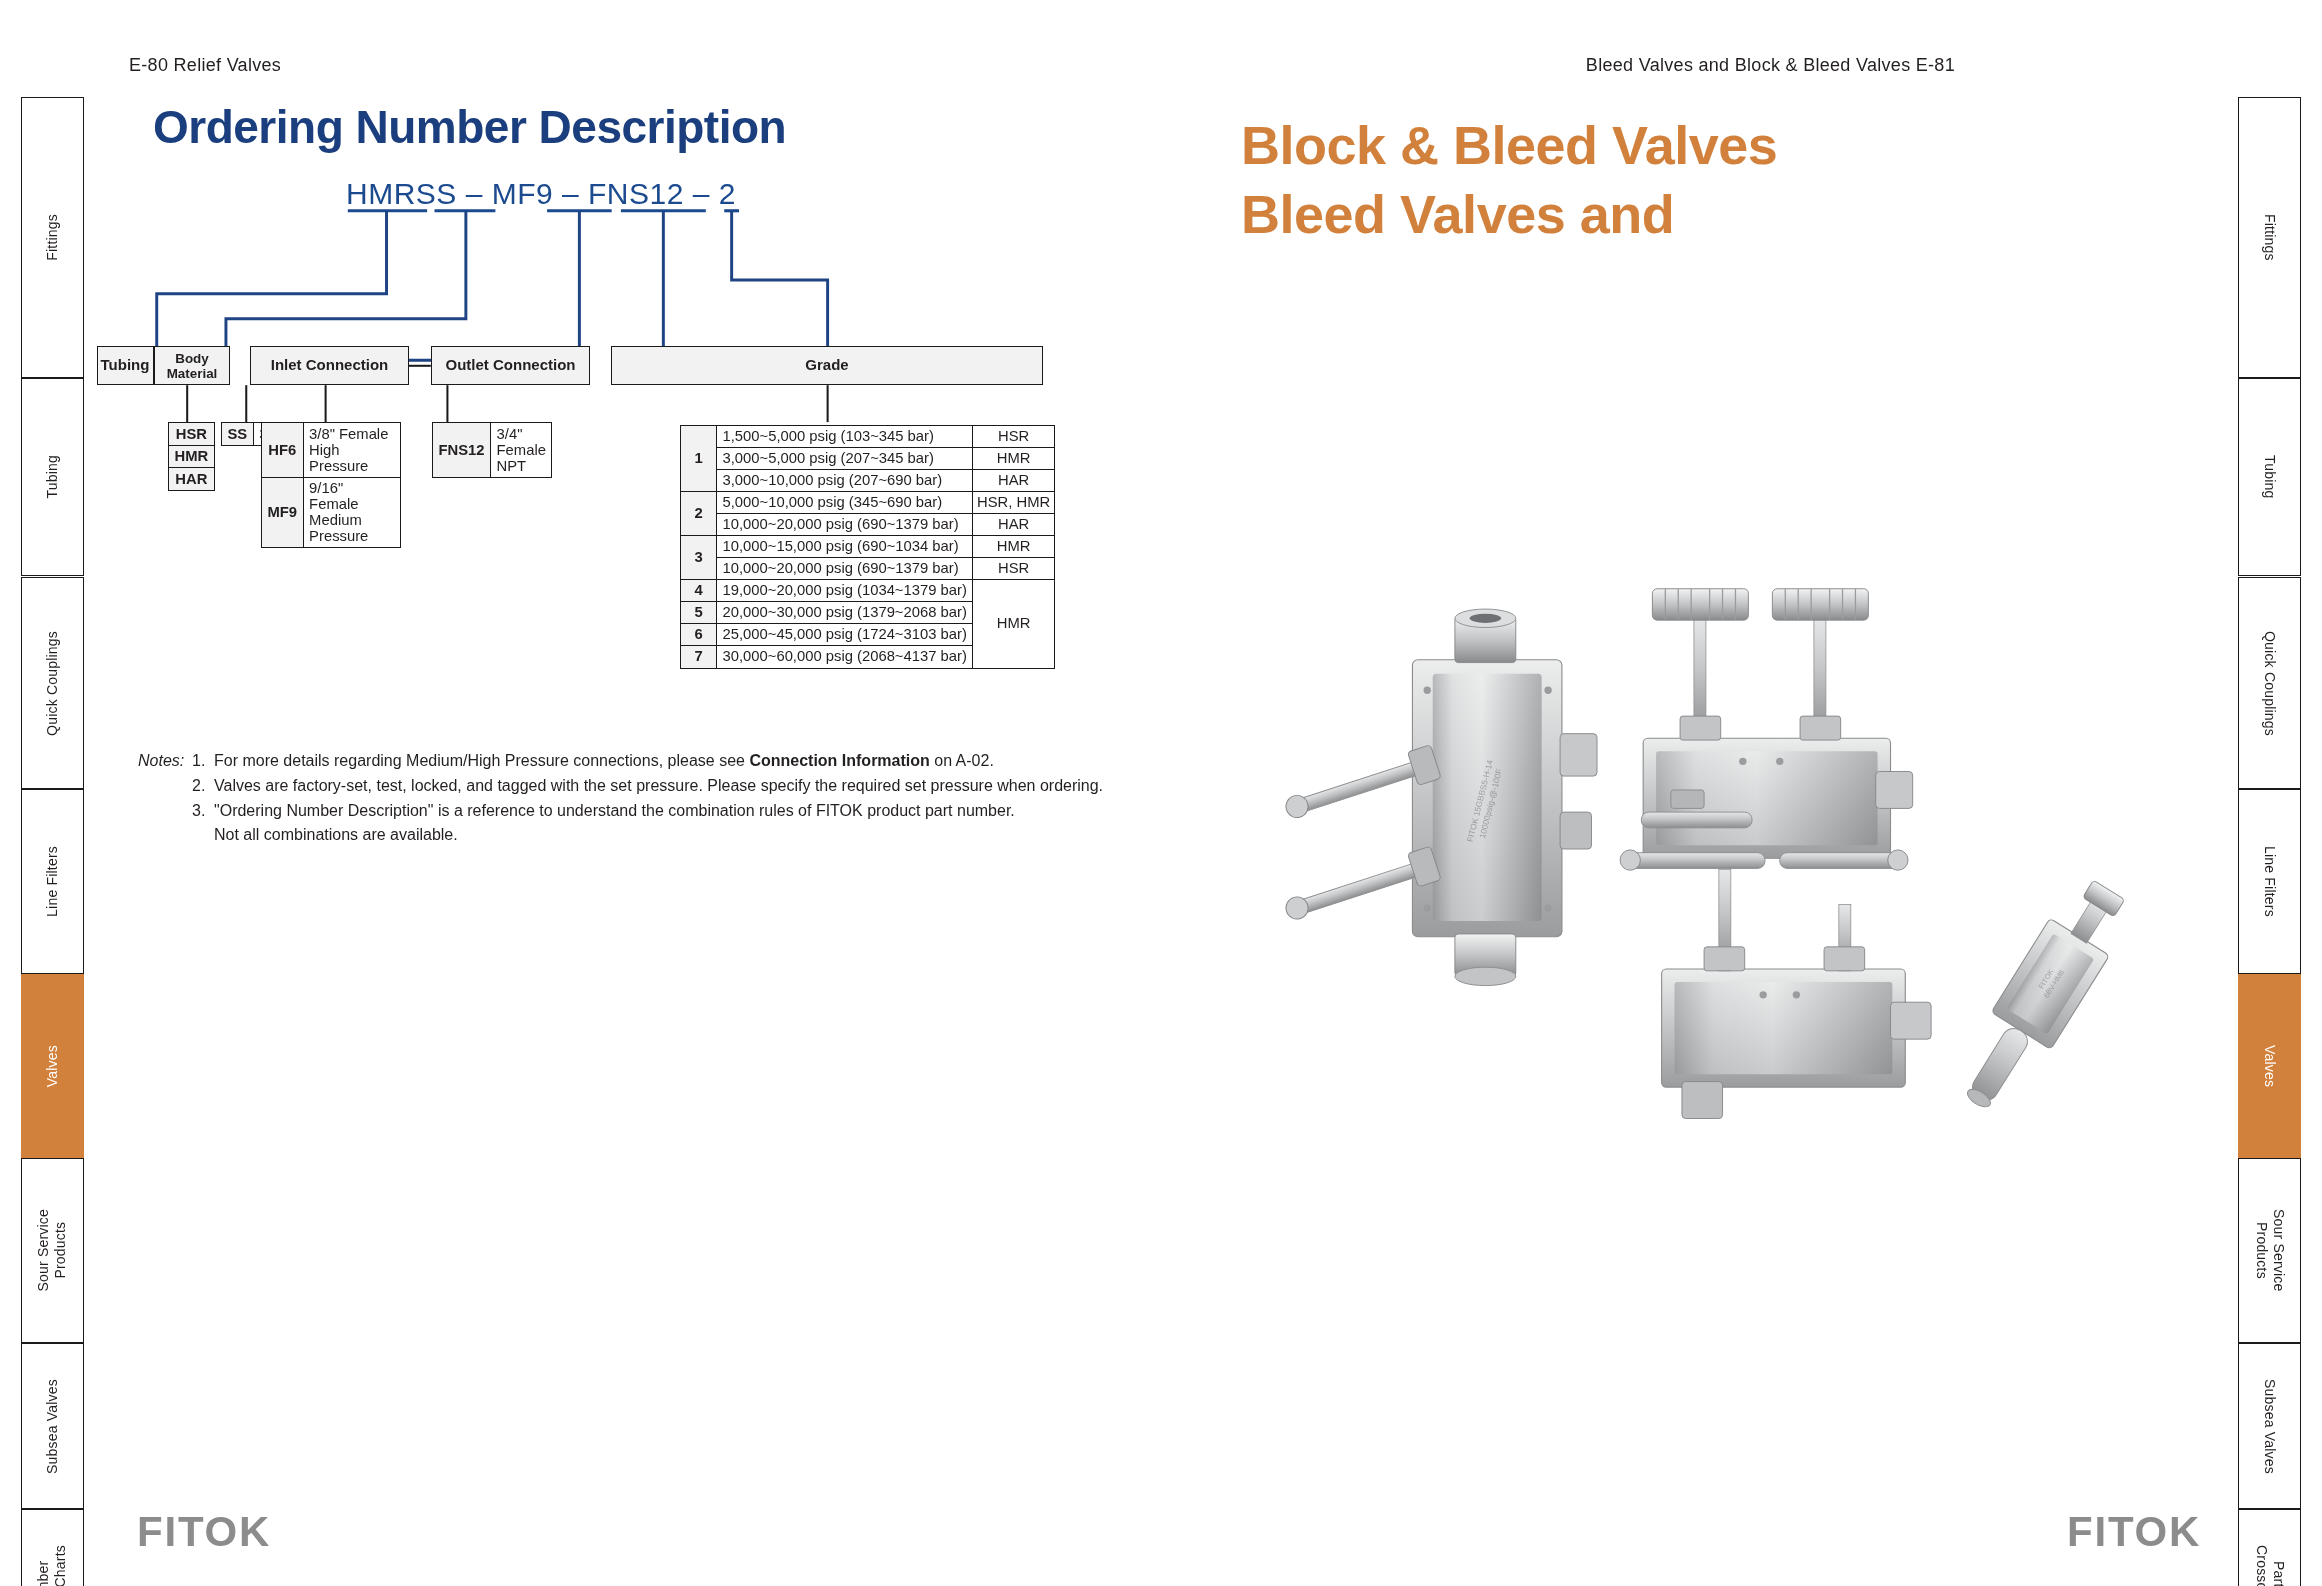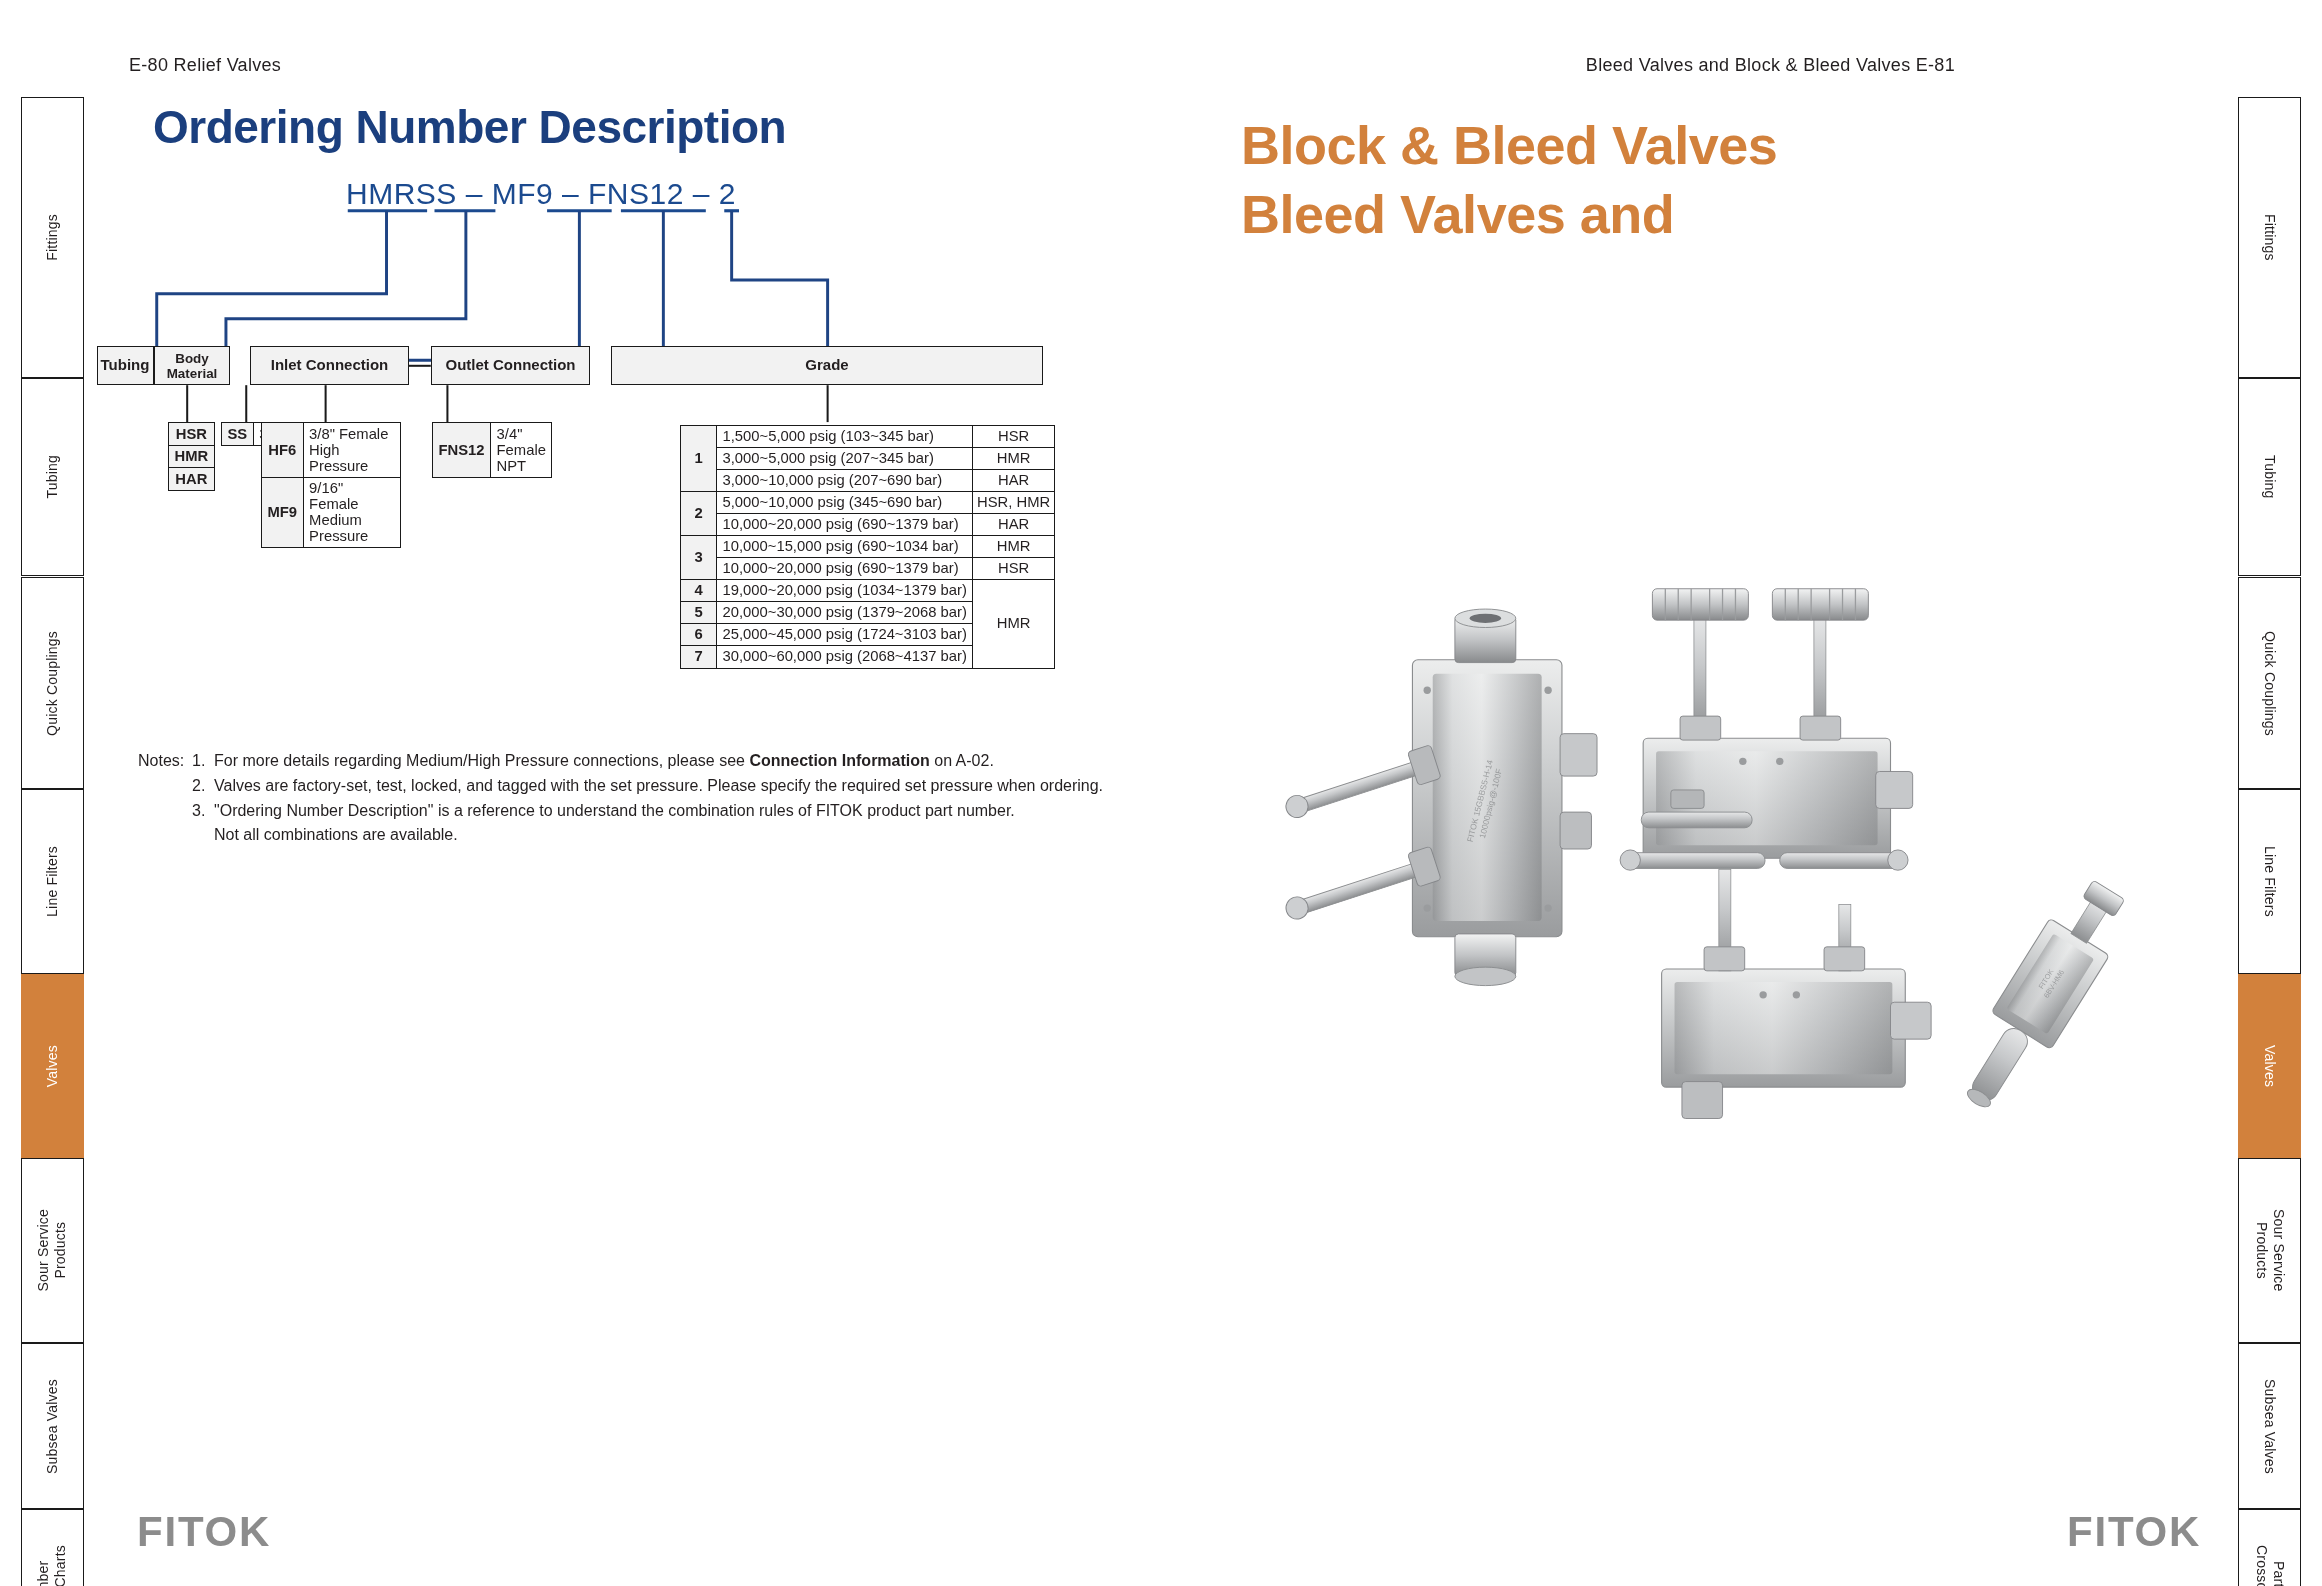--- a/index.html
+++ b/index.html
@@ -78,21 +78,21 @@
     font-size:14.8px;color:#231f20;
     padding:1.8px 5.5px;line-height:1.18;
   }
   .gradetbl td.g{background:#f2f2f2;font-weight:bold;text-align:center;width:24px;}
   .gradetbl td.rng{background:#ffffff;text-align:left;white-space:nowrap;}
   .gradetbl td.ser{background:#ffffff;text-align:center;white-space:nowrap;padding:1.8px 3.7px;}
 
   
   .notes{position:absolute;left:138px;top:749px;font-size:16px;color:#231f20;line-height:1.55;}
   .notes .row{display:flex;}
-  .notes .lbl{width:54px;flex:none;}
+  .notes .lbl{width:54px;flex:none;font-style:italic;}
   .notes .num{width:22px;flex:none;}
   .notes b{font-weight:bold;}
   .notes .cont{padding-left:76px;}
 
   
   .h1r{
     position:absolute;left:1241px;top:111px;
     font-size:54px;font-weight:bold;color:#d2813c;line-height:1.28;letter-spacing:-0.5px;
   }
 

